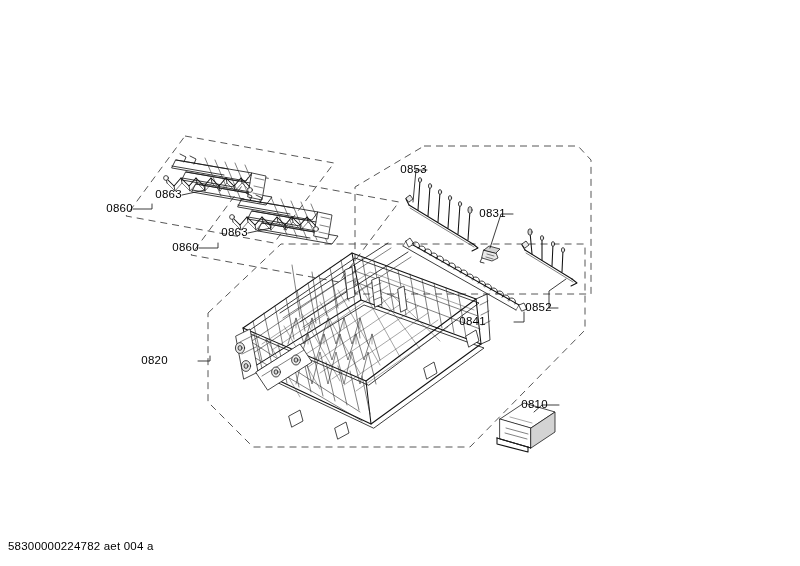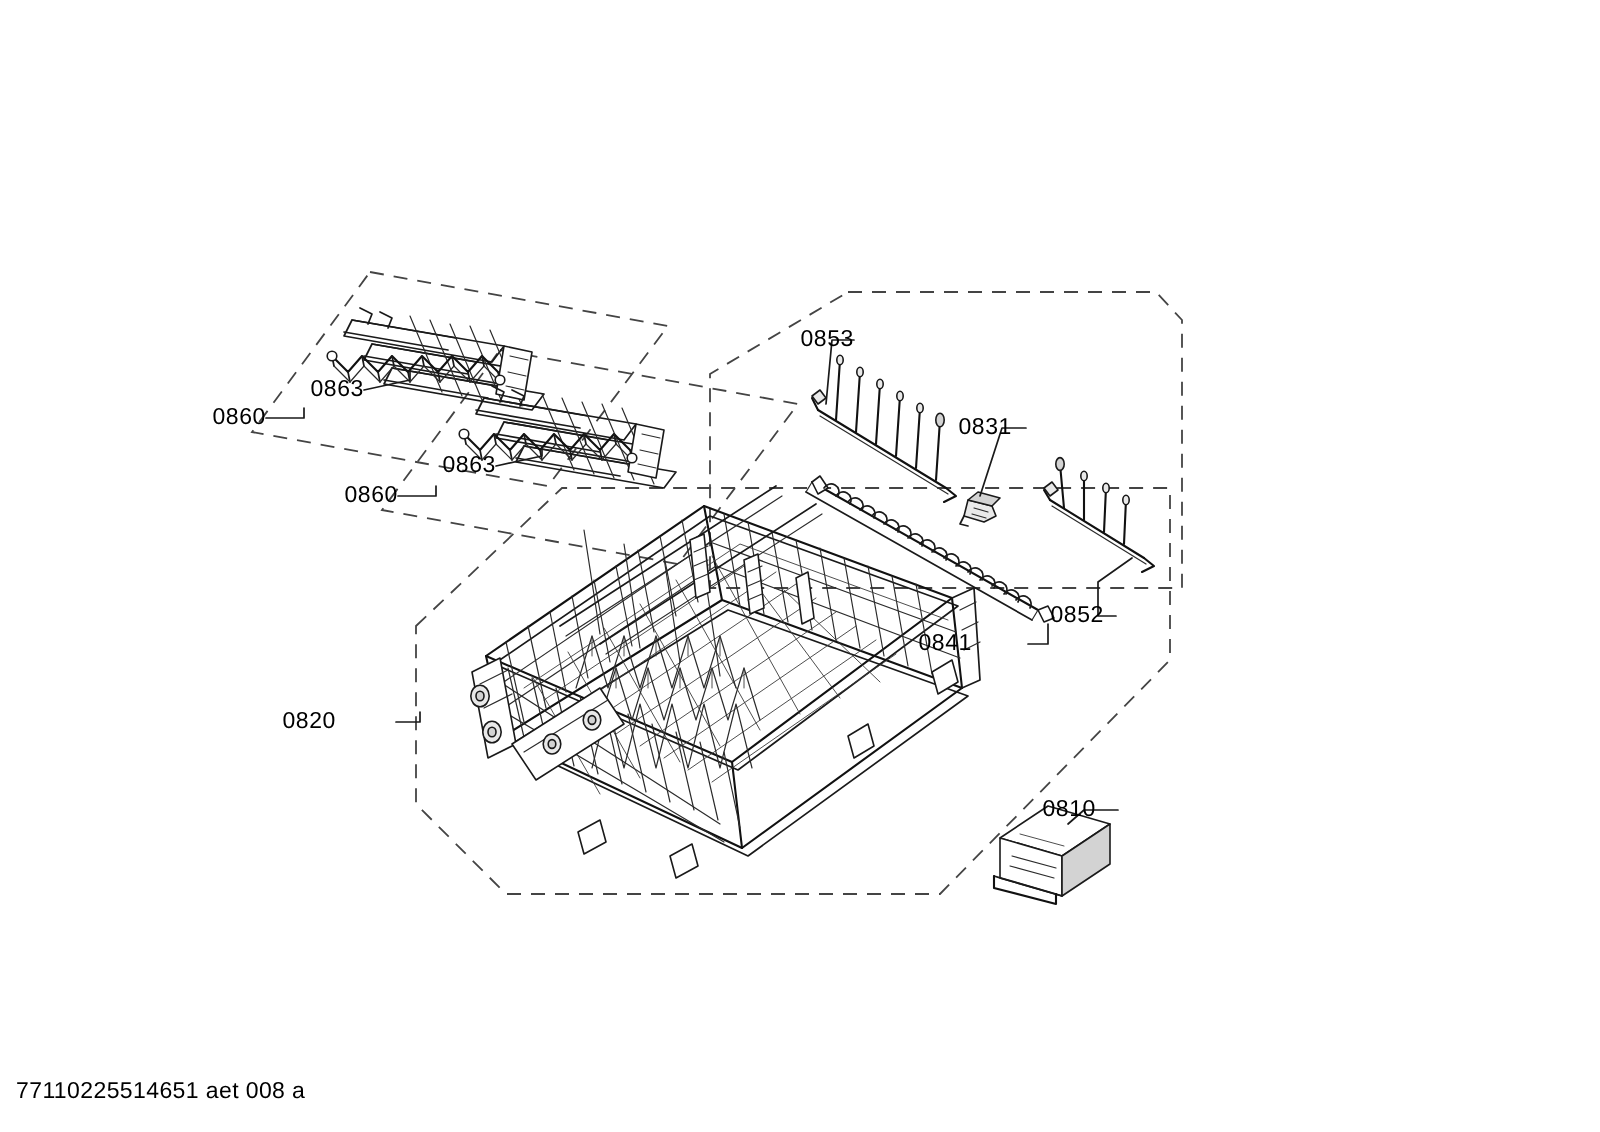--- a/index.html
+++ b/index.html
@@ -396,15 +396,15 @@
     <text class="lbl" x="552" y="308" text-anchor="end">0852</text>
     <text class="lbl" x="427" y="170" text-anchor="end">0853</text>
     <text class="lbl" x="133" y="209" text-anchor="end">0860</text>
     <text class="lbl" x="182" y="195" text-anchor="end">0863</text>
     <text class="lbl" x="199" y="248" text-anchor="end">0860</text>
     <text class="lbl" x="248" y="233" text-anchor="end">0863</text>
   </g>
 
 </svg>
 
-<div class="caption">77110225514651 aet 008 a</div>
+<div class="caption">58300000224782 aet 004 a</div>
 
 </div>
 
 </body></html>

